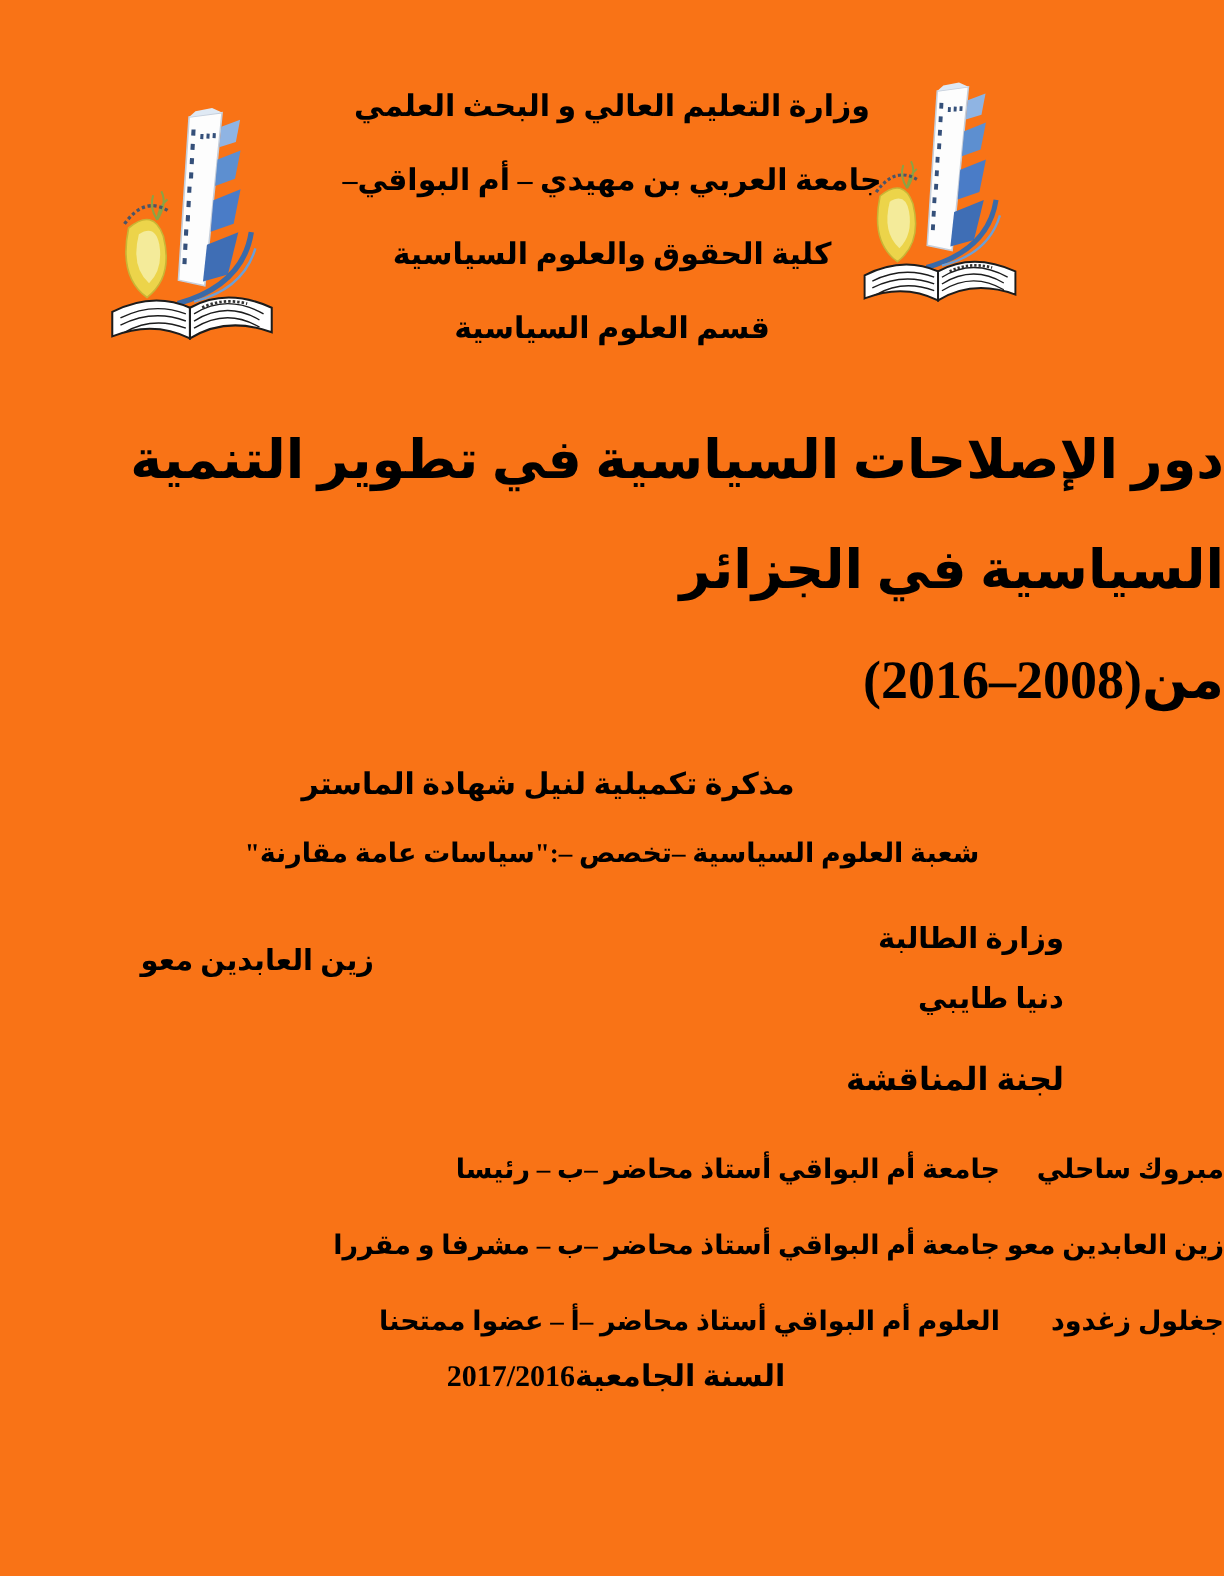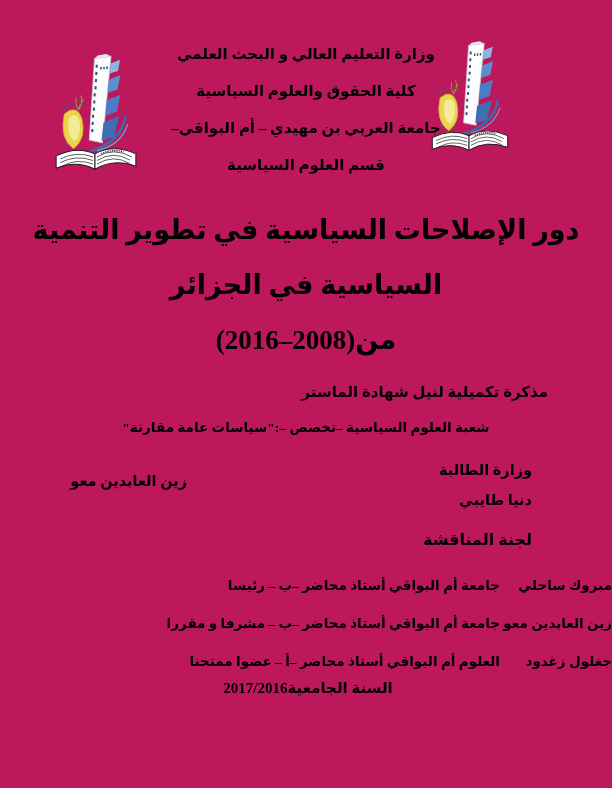--- a/index.html
+++ b/index.html
@@ -3,34 +3,34 @@
 <meta charset="utf-8">
 <style>
   * { margin: 0; padding: 0; box-sizing: border-box; }
   html, body { background: #ffffff; }
   body {
     width: 612px; height: 788px;
     font-family: "Liberation Serif", "DejaVu Sans", serif;
   }
   .page {
     position: relative; width: 612px; height: 788px;
-    background: #be185d; direction: rtl; overflow: hidden;
+    background: #f97316; direction: rtl; overflow: hidden;
     color: #000; font-weight: bold;
   }
   .logo { position: absolute; }
   .logo-left  { left: 50px;  top: 50px; width: 92px; height: 128px; }
   .logo-right { left: 426px; top: 40px; width: 88px; height: 116px; }
 
   .header { position: absolute; top: 44px; left: 0; width: 612px; text-align: center; font-size: 15px; }
   .header .hline { height: 20px; line-height: 20px; margin-bottom: 17px; }
 
-  .title { position: absolute; top: 203px; left: 0; width: 612px; text-align: center;
+  .title { position: absolute; top: 203px; left: 0; width: 612px; text-align: right;
            font-size: 27px; line-height: 55px; }
 
-  .thesis-type { position: absolute; top: 383px; left: 0; width: 548px; font-size: 15px; }
+  .thesis-type { position: absolute; top: 383px; left: 0; width: 548px; text-align: center; font-size: 15px; }
   .specialty   { position: absolute; top: 419px; left: 0; width: 612px; text-align: center; font-size: 13.5px; }
 
   .student-block    { position: absolute; top: 462px; right: 80px; text-align: right; font-size: 14.5px; }
   .supervisor-block { position: absolute; top: 460px; left: 55px; width: 132px; text-align: right; font-size: 14.5px; }
   .person-name { margin-top: 13px; }
 
   .committee-heading { position: absolute; top: 530px; right: 80px; font-size: 16px; }
 
   .committee { position: absolute; top: 566px; left: 0; width: 612px; }
   .crow   { display: flex; align-items: center; height: 38px; font-size: 13.5px; }
@@ -91,22 +91,22 @@
 
   <svg class="logo logo-right" viewBox="0 0 90 120">
       <use href="#uni-logo"></use>
     </svg>
   <svg class="logo logo-left" viewBox="0 0 90 120">
       <use href="#uni-logo"></use>
     </svg>
 
   <div class="header">
     <div class="hline">وزارة التعليم العالي و البحث العلمي</div>
+    <div class="hline">جامعة العربي بن مهيدي – أم البواقي–</div>
     <div class="hline">كلية الحقوق والعلوم السياسية</div>
-    <div class="hline">جامعة العربي بن مهيدي – أم البواقي–</div>
     <div class="hline">قسم العلوم السياسية</div>
   </div>
 
   <div class="title">
     <div>دور الإصلاحات السياسية في تطوير التنمية</div>
     <div>السياسية في الجزائر</div>
     <div>من(2008–2016)</div>
   </div>
 
   <div class="thesis-type">مذكرة تكميلية لنيل شهادة الماستر</div>

